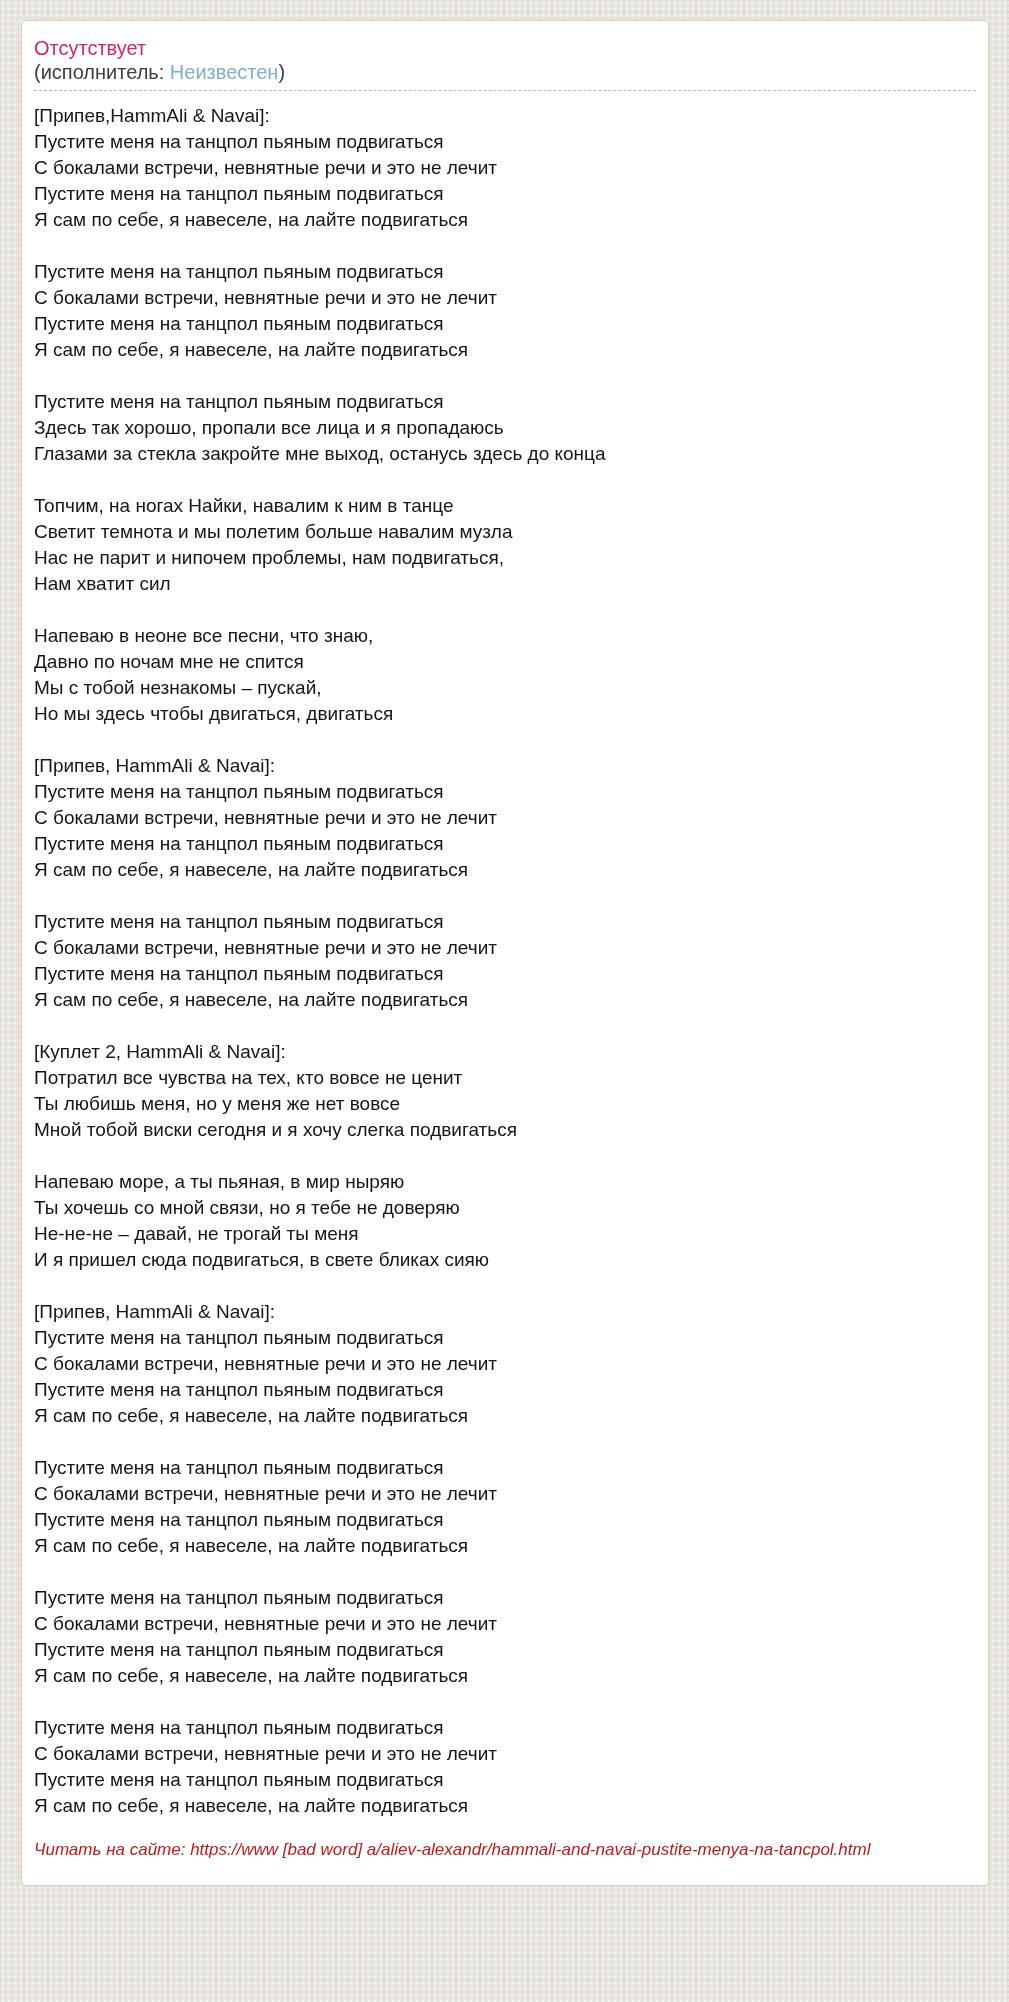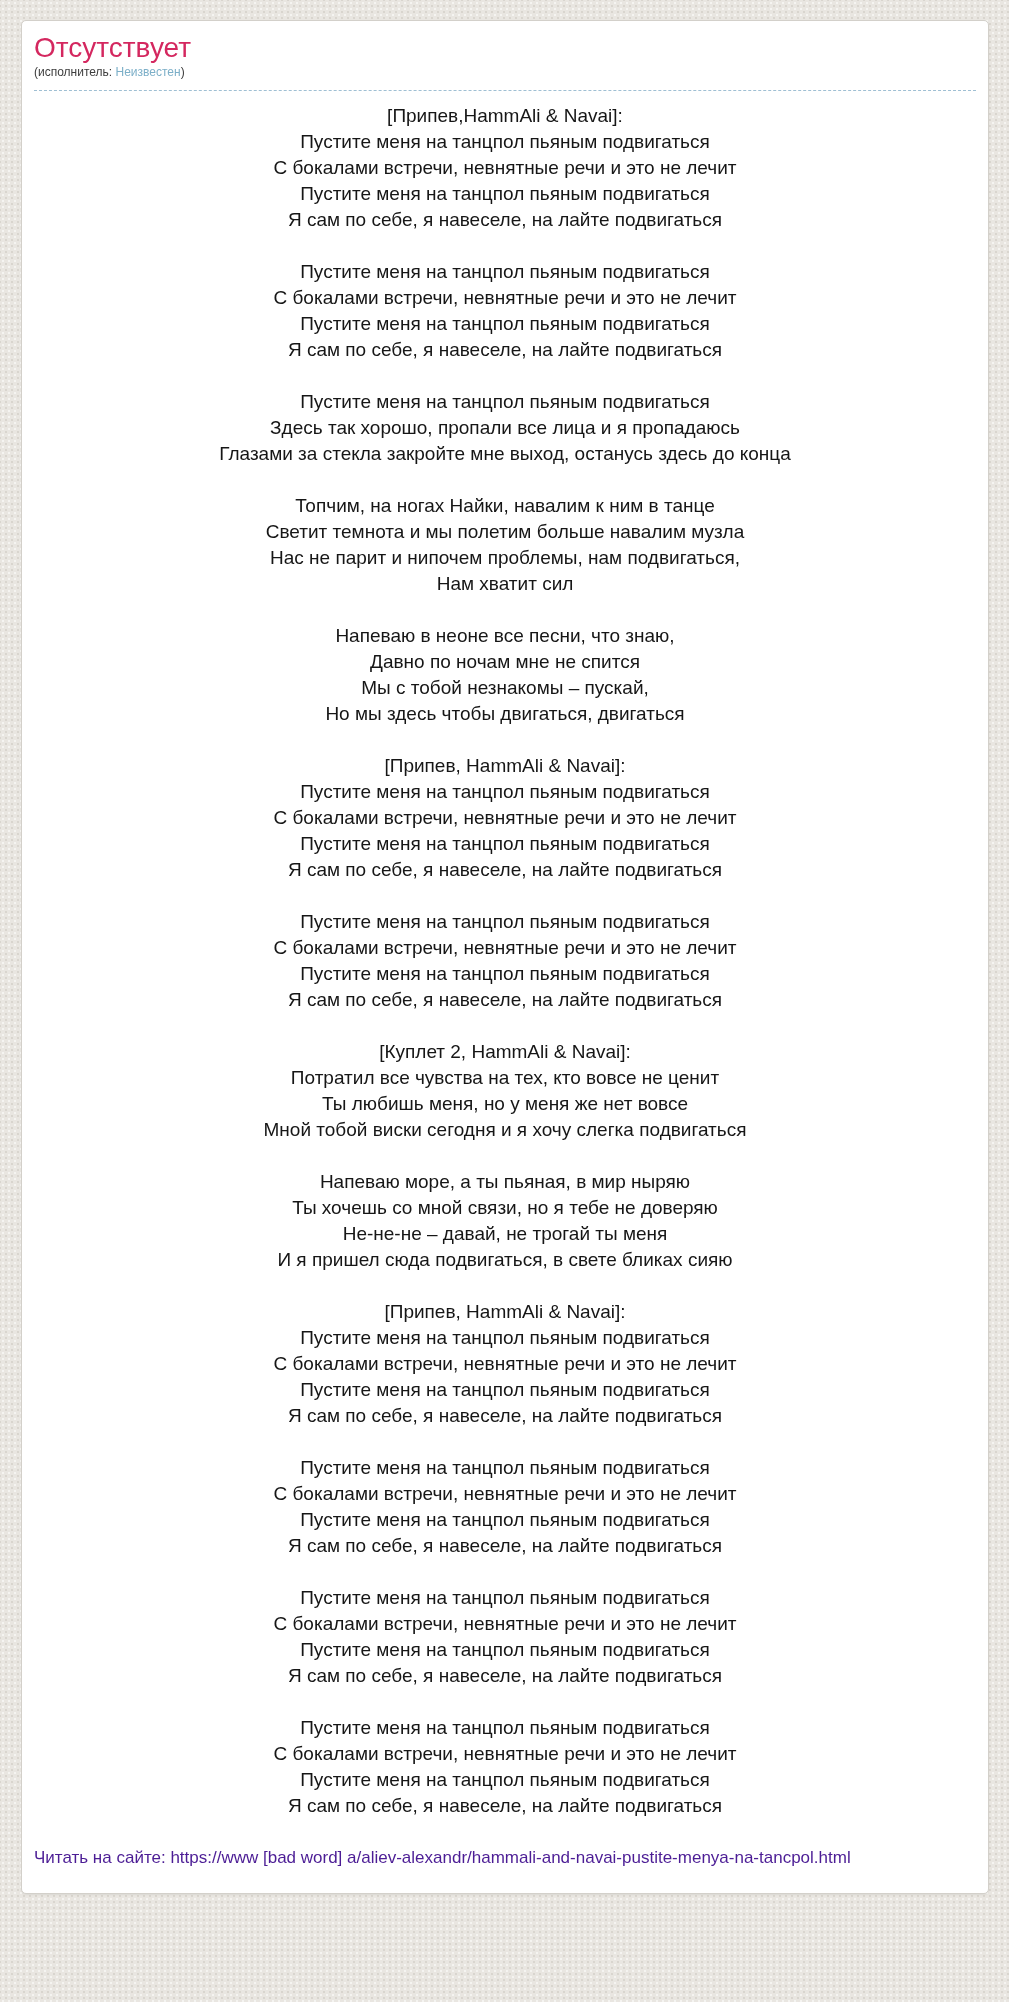--- a/index.html
+++ b/index.html
@@ -29,28 +29,28 @@
     padding: 12px 12px 22px 12px;
     overflow: visible;
   }
   .header {
     border-bottom: 1px dashed #9fbfd3;
     padding: 2px 0 8px 0;
     margin-bottom: 12px;
   }
   .title {
     display: inline-block;
-    font-size: 28px;
+    font-size: 20px;
     line-height: 26px;
     color: #d4275f;
     text-decoration: none;
     cursor: pointer;
   }
   .artist-row {
-    font-size: 12px;
+    font-size: 20px;
     line-height: 20px;
     color: #3d3d3d;
     margin-top: 1px;
   }
   .artist-link {
     color: #7cafc8;
     text-decoration: none;
     cursor: pointer;
   }
   .lyrics {
@@ -59,29 +59,29 @@
     line-height: 26px;
   }
   .block {
     margin: 0 0 26px 0;
   }
   .block:last-child {
     margin-bottom: 0;
   }
   .line {
     white-space: nowrap;
-    text-align: center;
   }
   .footer-line {
-    margin-top: 26px;
+    margin-top: 18px;
     font-size: 17px;
     line-height: 26px;
-    color: #4c1d95;
+    color: #b91c1c;
     white-space: nowrap;
     overflow: visible;
+    font-style: italic;
   }
 </style>
 </head>
 <body>
 
 <div class="card">
 
   <div class="header">
     <a class="title">Отсутствует</a>
     <div class="artist-row"><span>(исполнитель:</span> <a class="artist-link">Неизвестен</a><span>)</span></div>

